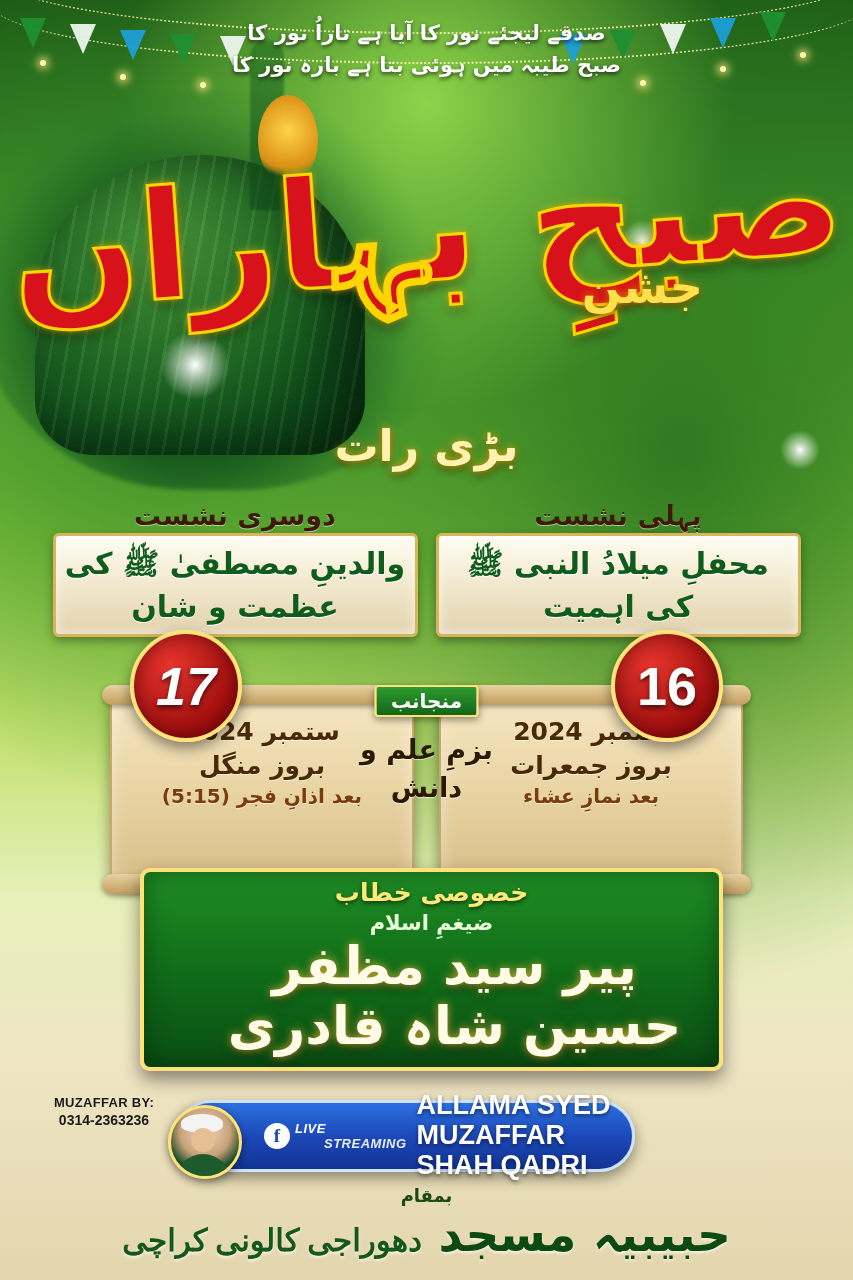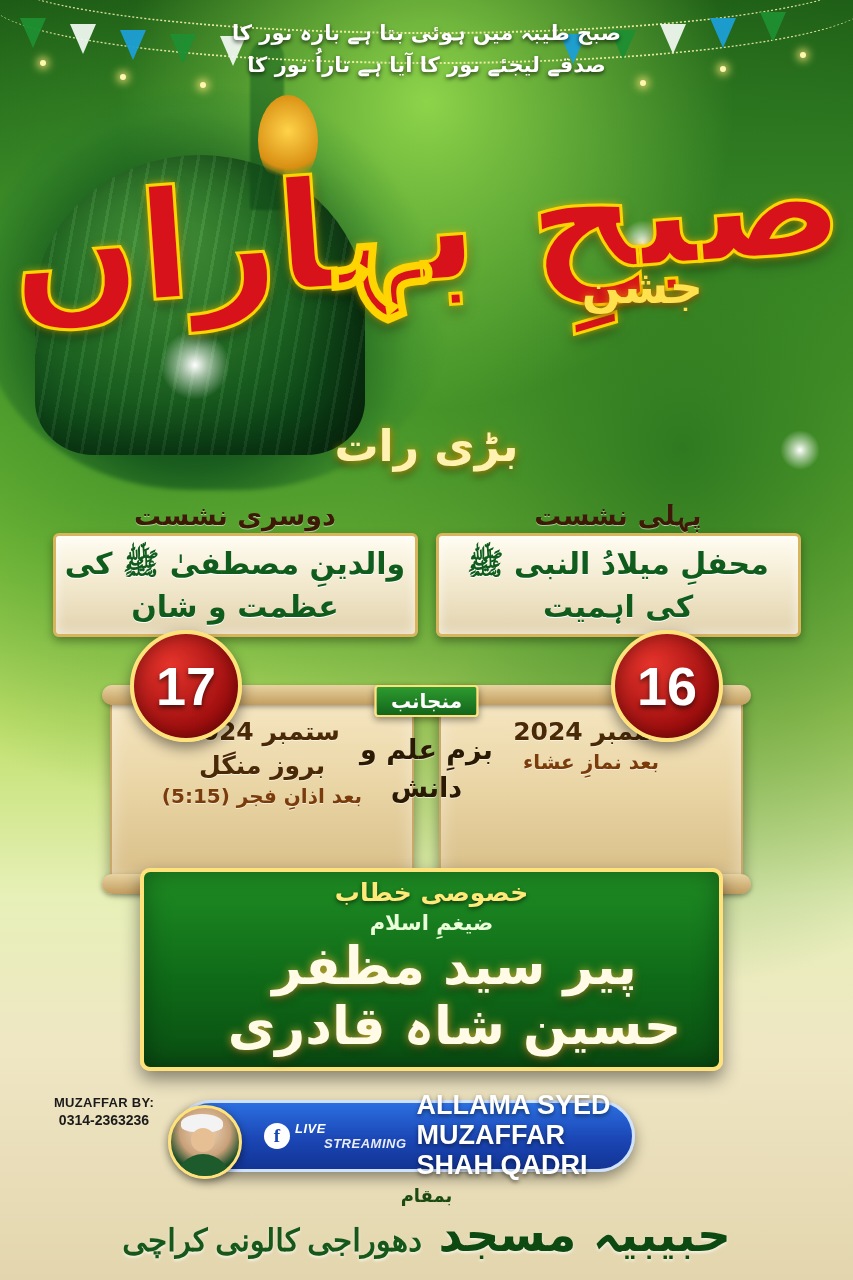--- a/index.html
+++ b/index.html
@@ -269,21 +269,21 @@
     box-shadow: 0 6px 14px rgba(0,0,0,0.45), inset 0 0 18px rgba(0,0,0,0.35);
     color: #fff;
     font-size: 54px;
     font-weight: bold;
     display: flex;
     align-items: center;
     justify-content: center;
     text-shadow: 0 3px 5px rgba(0,0,0,0.6);
   }
   .daybadge.right { right: 130px; }
-  .daybadge.left { left: 130px; }
+  .daybadge.left { left: 130px; font-style: italic; }
 
   .center-tag {
     position: absolute;
     left: 50%;
     transform: translateX(-50%);
     top: 45px;
     width: 175px;
     text-align: center;
   }
   .center-tag .pill {
@@ -511,22 +511,22 @@
 
     <div class="lightdot" style="left:40px;  top:60px;"></div>
     <div class="lightdot" style="left:120px; top:74px;"></div>
     <div class="lightdot" style="left:200px; top:82px;"></div>
     <div class="lightdot" style="left:640px; top:80px;"></div>
     <div class="lightdot" style="left:720px; top:66px;"></div>
     <div class="lightdot" style="left:800px; top:52px;"></div>
   </div>
 
   <div class="top-couplet urdu">
+    <div>صدقے لیجئے نور کا آیا ہے تاراُ نور کا</div>
     <div>صبح طیبہ میں ہوئی بتا ہے بارہ نور کا</div>
-    <div>صدقے لیجئے نور کا آیا ہے تاراُ نور کا</div>
   </div>
 
   <div class="title-wrap">
     <div class="title-main urdu">صبحِ بہاراں</div>
     <div class="title-small urdu">جشن</div>
     <div class="title-sub urdu">بڑی رات</div>
   </div>
 
   <div class="sessions">
     <div class="session-card">
@@ -537,20 +537,21 @@
       <div class="session-label urdu">دوسری نشست</div>
       <div class="session-band urdu">والدینِ مصطفیٰ ﷺ کی عظمت و شان</div>
     </div>
   </div>
 
   <div class="scrolls">
 
     <div class="scroll right">
       <div class="scroll-text urdu">
         <div>ستمبر 2024</div>
+        <div>بروز جمعرات</div>
         <div class="scroll-time">بعد نمازِ عشاء</div>
       </div>
     </div>
     <div class="daybadge right">16</div>
 
     <div class="scroll left">
       <div class="scroll-text urdu">
         <div>ستمبر 2024</div>
         <div>بروز منگل</div>
         <div class="scroll-time">بعد اذانِ فجر (5:15)</div>

